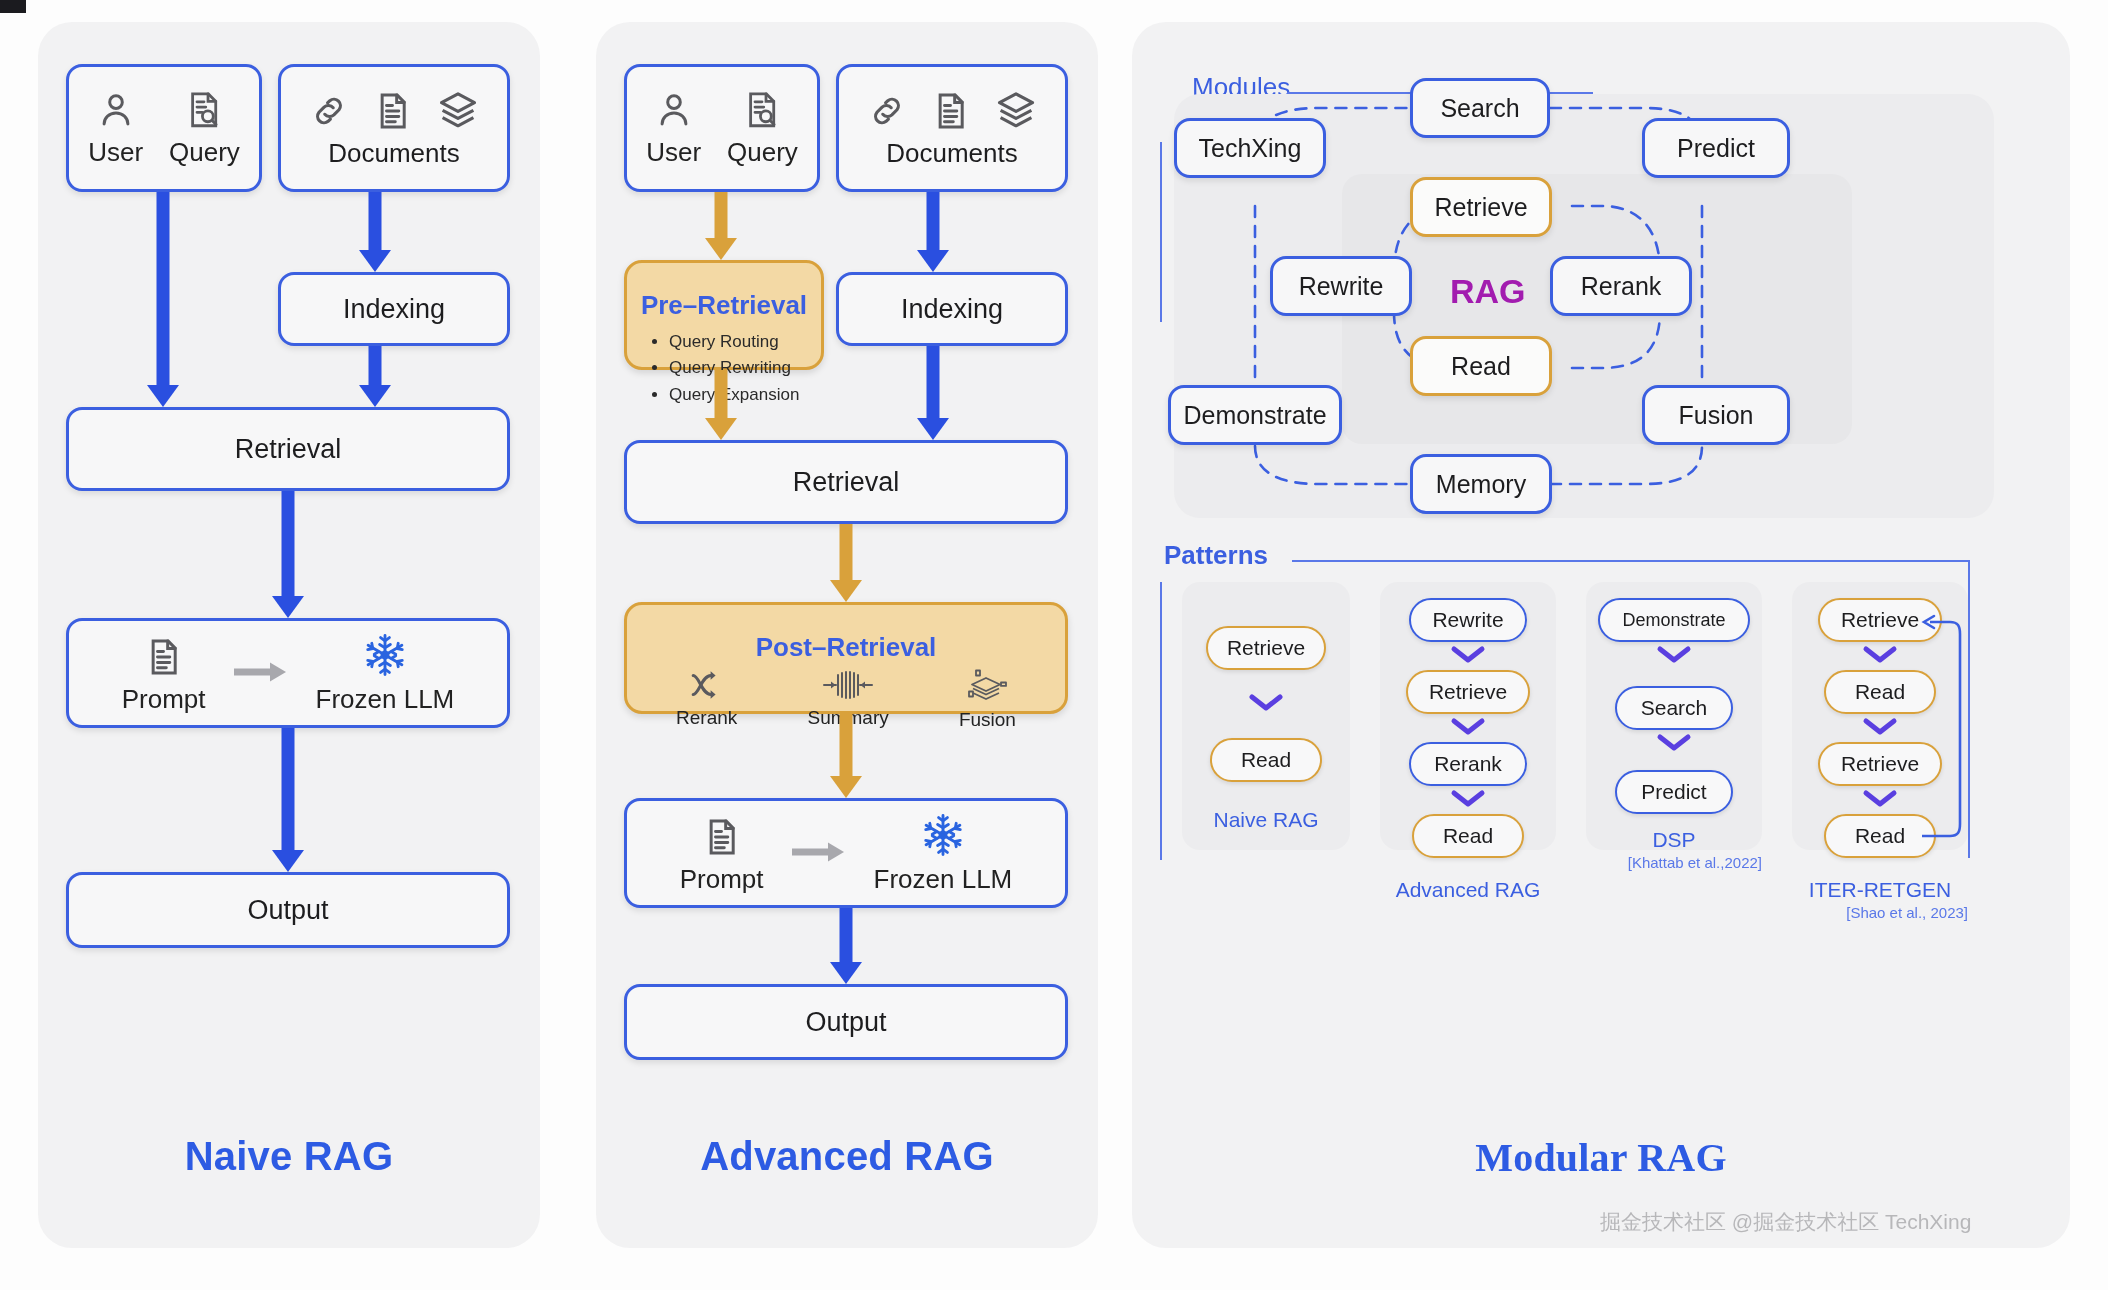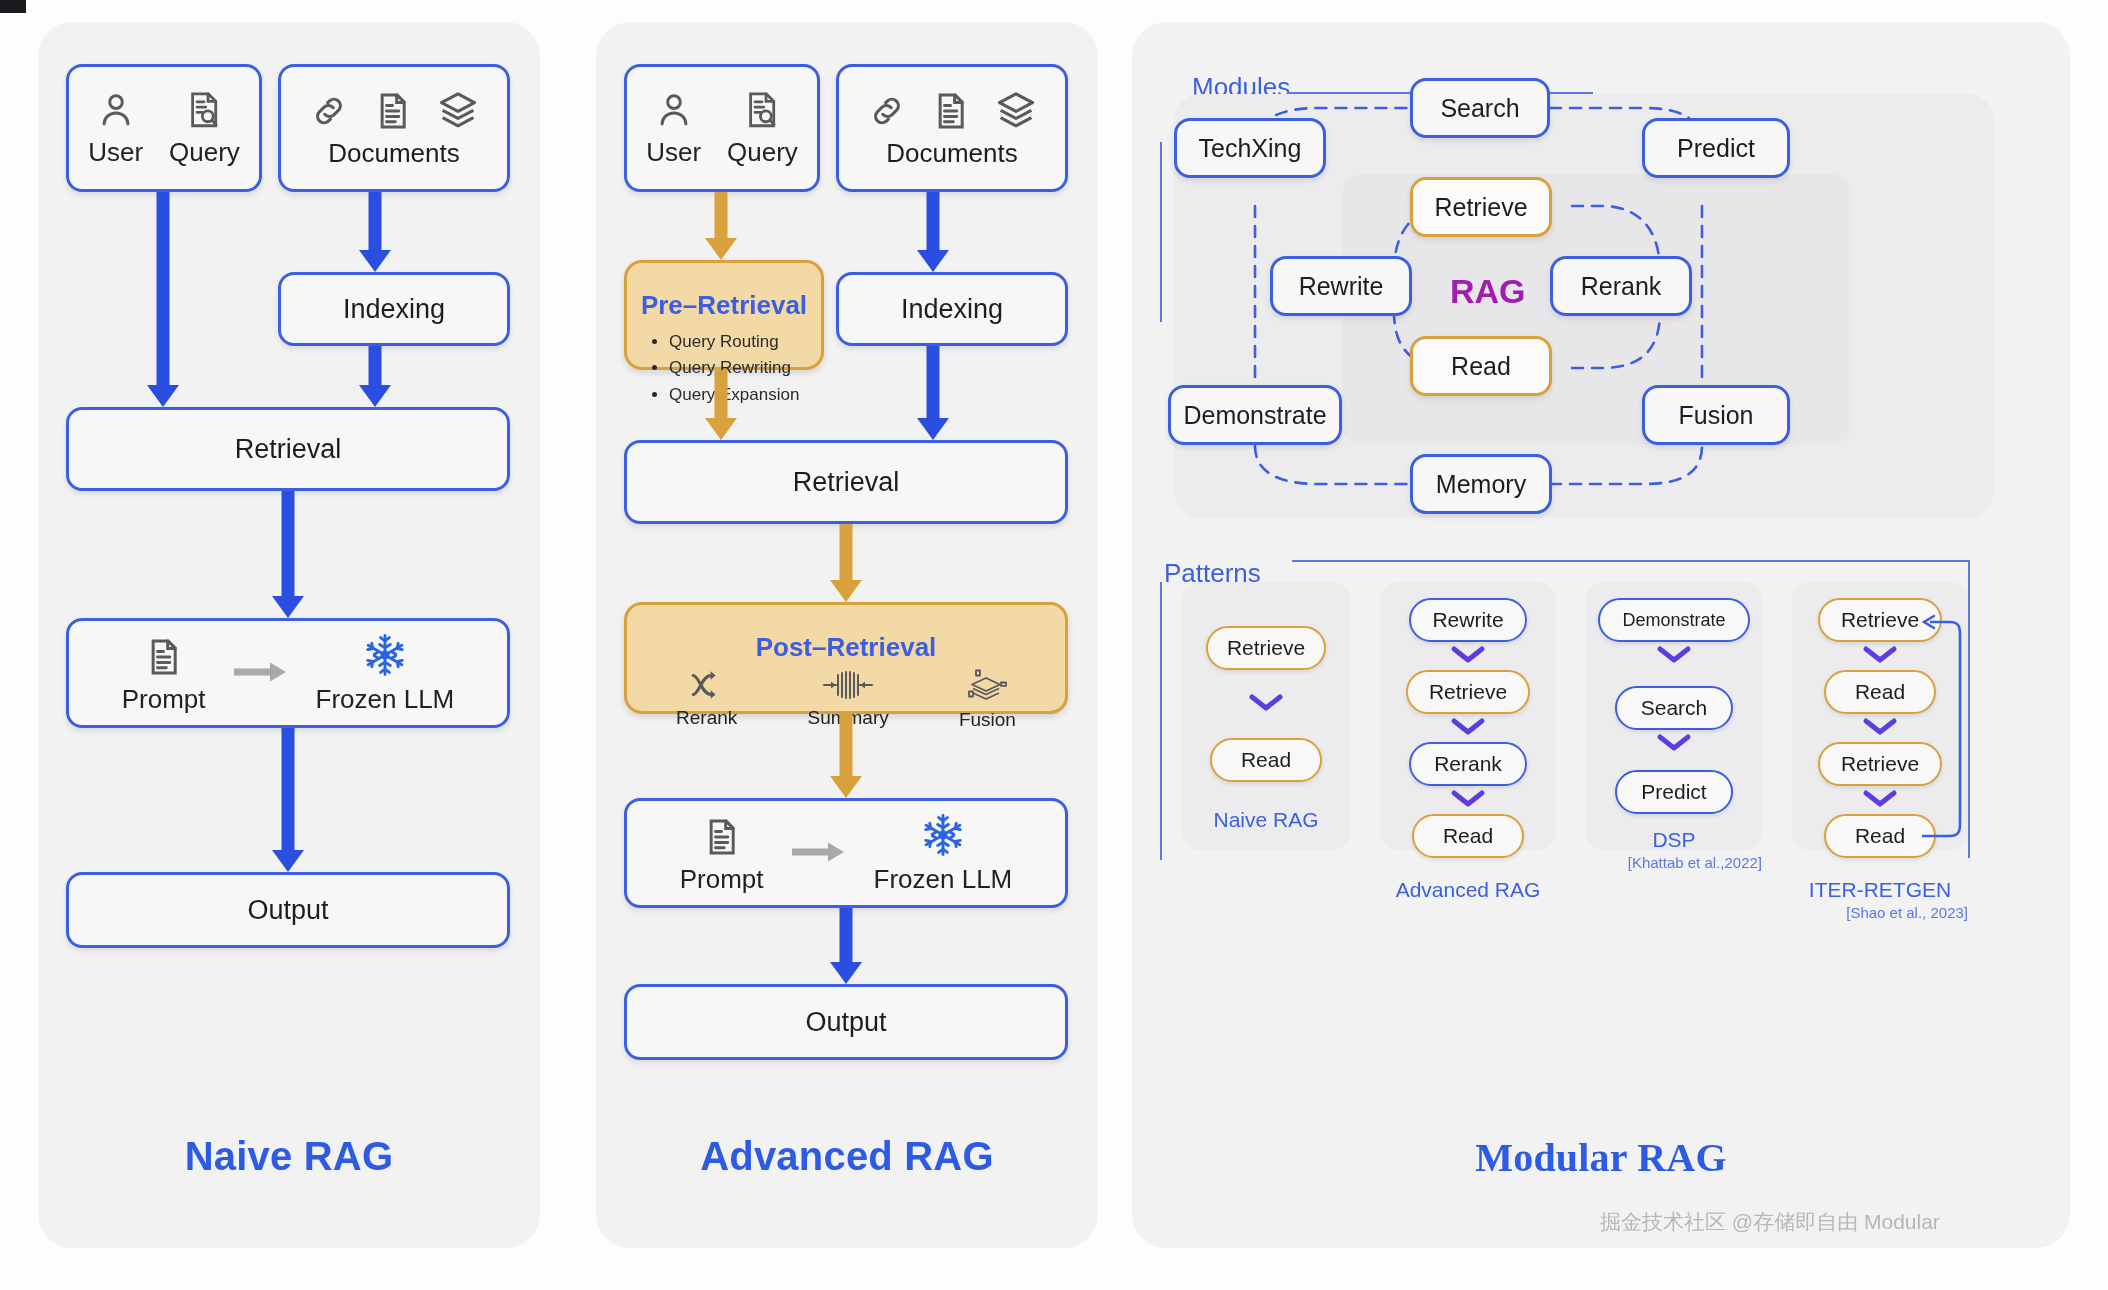--- a/index.html
+++ b/index.html
@@ -496,21 +496,21 @@
     <div class="box" style="left:36px; top:363px; width:174px; height:60px;">
       <span class="label" style="font-size:25px;">Demonstrate</span>
     </div>
     <div class="box" style="left:510px; top:363px; width:148px; height:60px;">
       <span class="label" style="font-size:25px;">Fusion</span>
     </div>
     <div class="box" style="left:278px; top:432px; width:142px; height:60px;">
       <span class="label" style="font-size:25px;">Memory</span>
     </div>
 
-    <div class="sec-label" style="left:32px; top:536px;">Patterns</div>
+    <div class="sec-label" style="left:32px; top:518px;font-weight:bold;">Patterns</div>
     <div class="sec-rule" style="left:160px; top:538px; width:678px;"></div>
     <div class="sec-bracket-v" style="left:28px; top:560px; height:278px;"></div>
     <div class="sec-bracket-v" style="left:836px; top:538px; height:298px;"></div>
 
     <div class="pat-col" style="left:50px; top:560px; width:168px; height:268px;">
       <div class="pat-box amber" style="top:44px; width:120px;">Retrieve</div>
       <svg class="pat-caret" style="top:112px;" viewBox="0 0 34 18">
         <path d="M3 3 17 14 31 3" fill="none" stroke="#5a3fe0" stroke-width="5" stroke-linecap="round" stroke-linejoin="round"></path>
       </svg>
       <div class="pat-box amber" style="top:156px; width:112px;">Read</div>
@@ -567,14 +567,14 @@
         <path d="M12 244 L40 244 C48 244 50 240 50 232 L50 42 C50 34 48 30 40 30 L20 30" fill="none" stroke="#3b5fe0" stroke-width="2.6"></path>
         <path d="M24 24 L14 30 L24 36" fill="none" stroke="#3b5fe0" stroke-width="2.6" stroke-linecap="round"></path>
       </svg>
       <div class="pat-name" style="top:296px;">ITER-RETGEN</div>
       <div class="pat-cite" style="top:322px;">[Shao et al., 2023]</div>
     </div>
 
     <div class="panel-title" style="top:1112px;font-family:Liberation Serif, serif;">Modular RAG</div>
   </div>
 
-  <div class="watermark" style="left:1600px; top:1208px;">掘金技术社区 @存储即自由 Modular</div>
+  <div class="watermark" style="left:1600px; top:1208px;">掘金技术社区 @掘金技术社区 TechXing</div>
 </div>
 
 </body></html>

